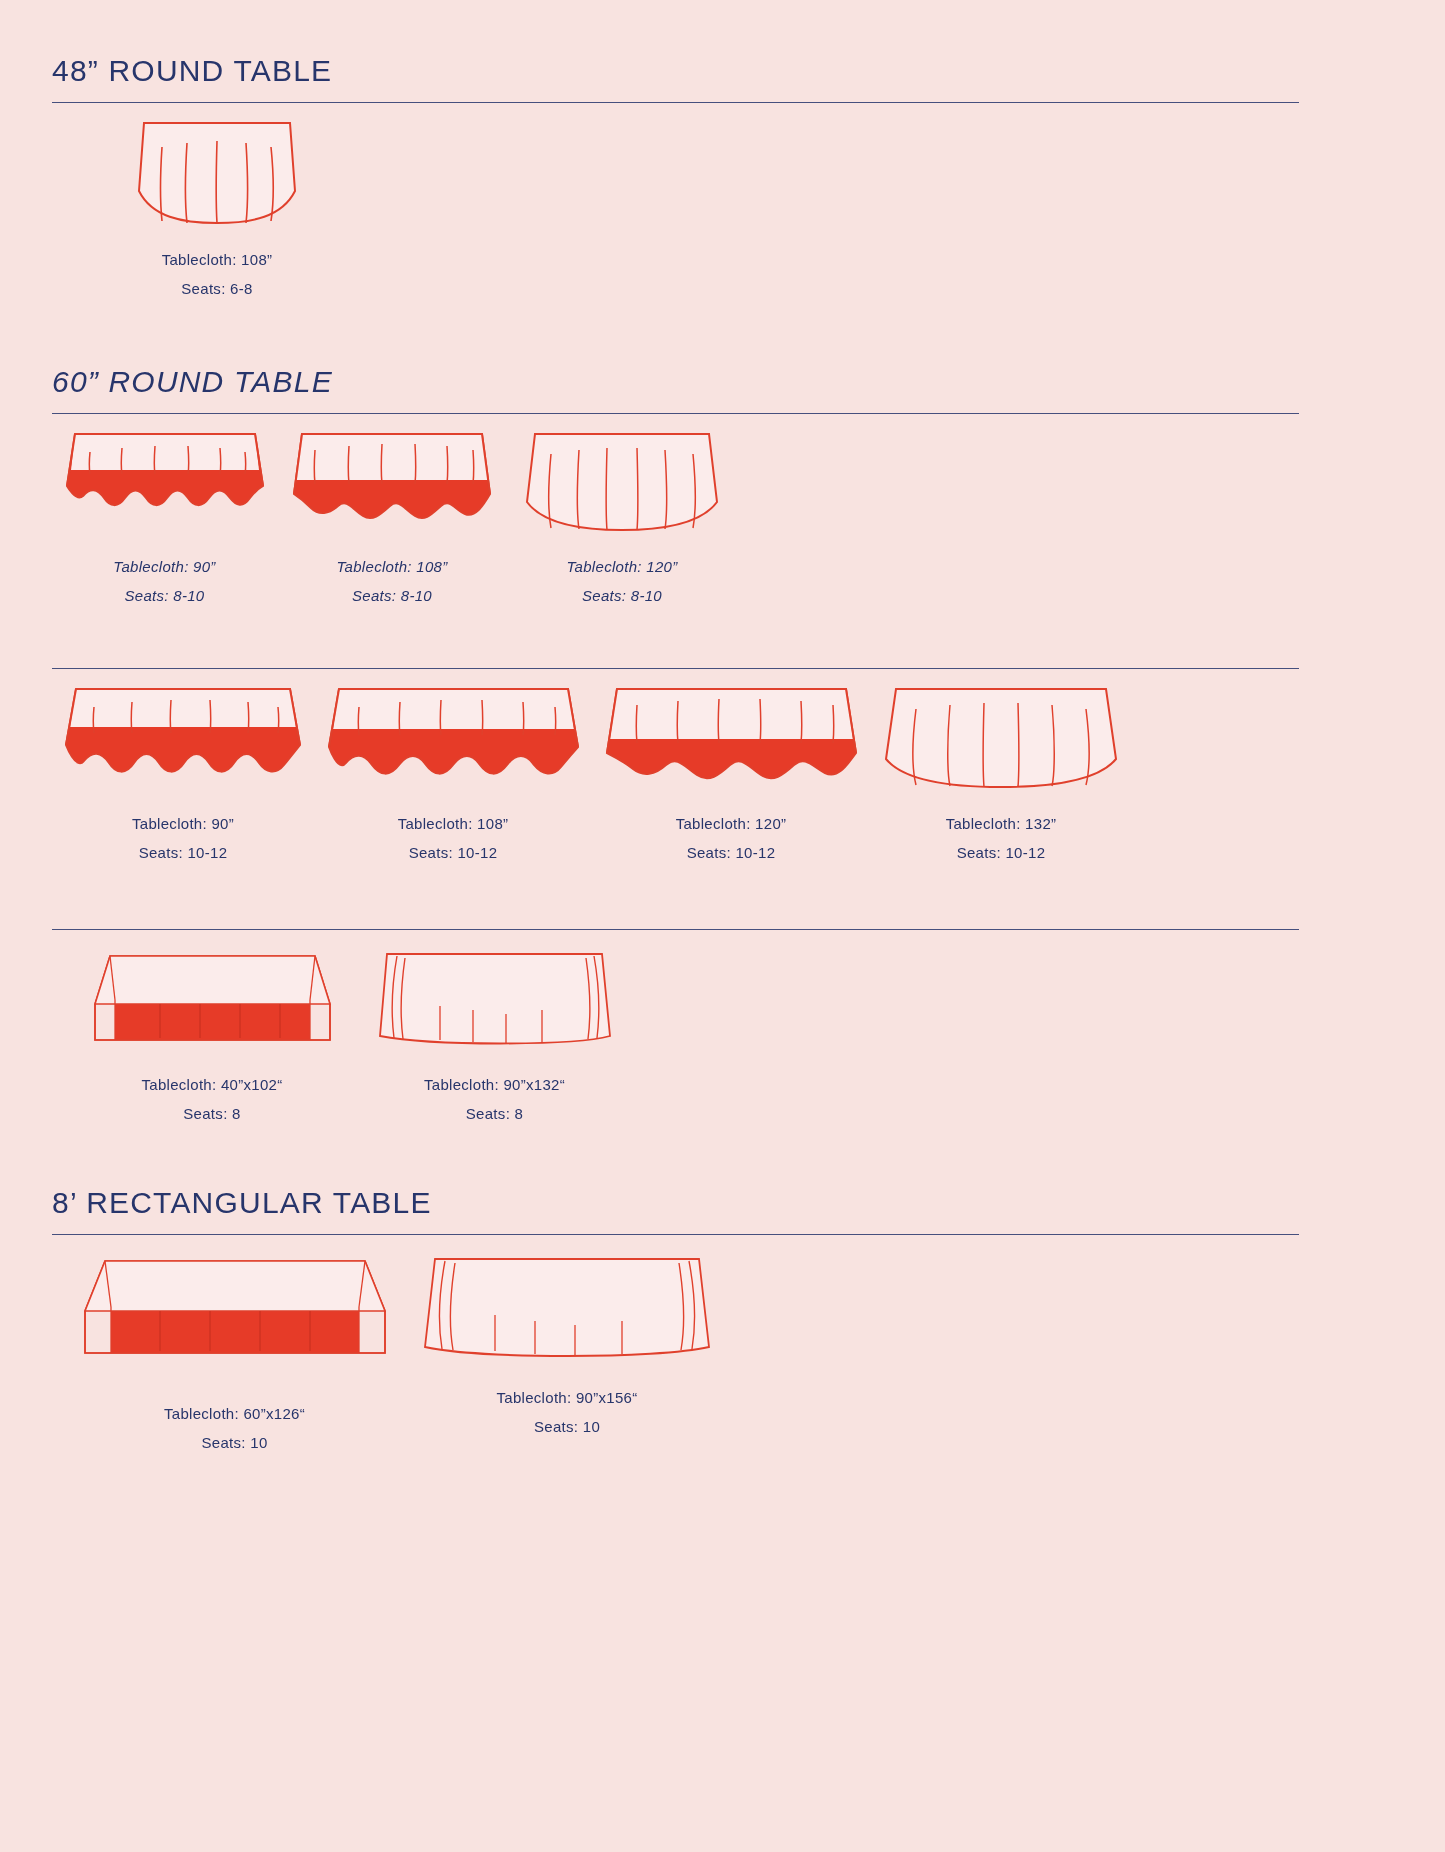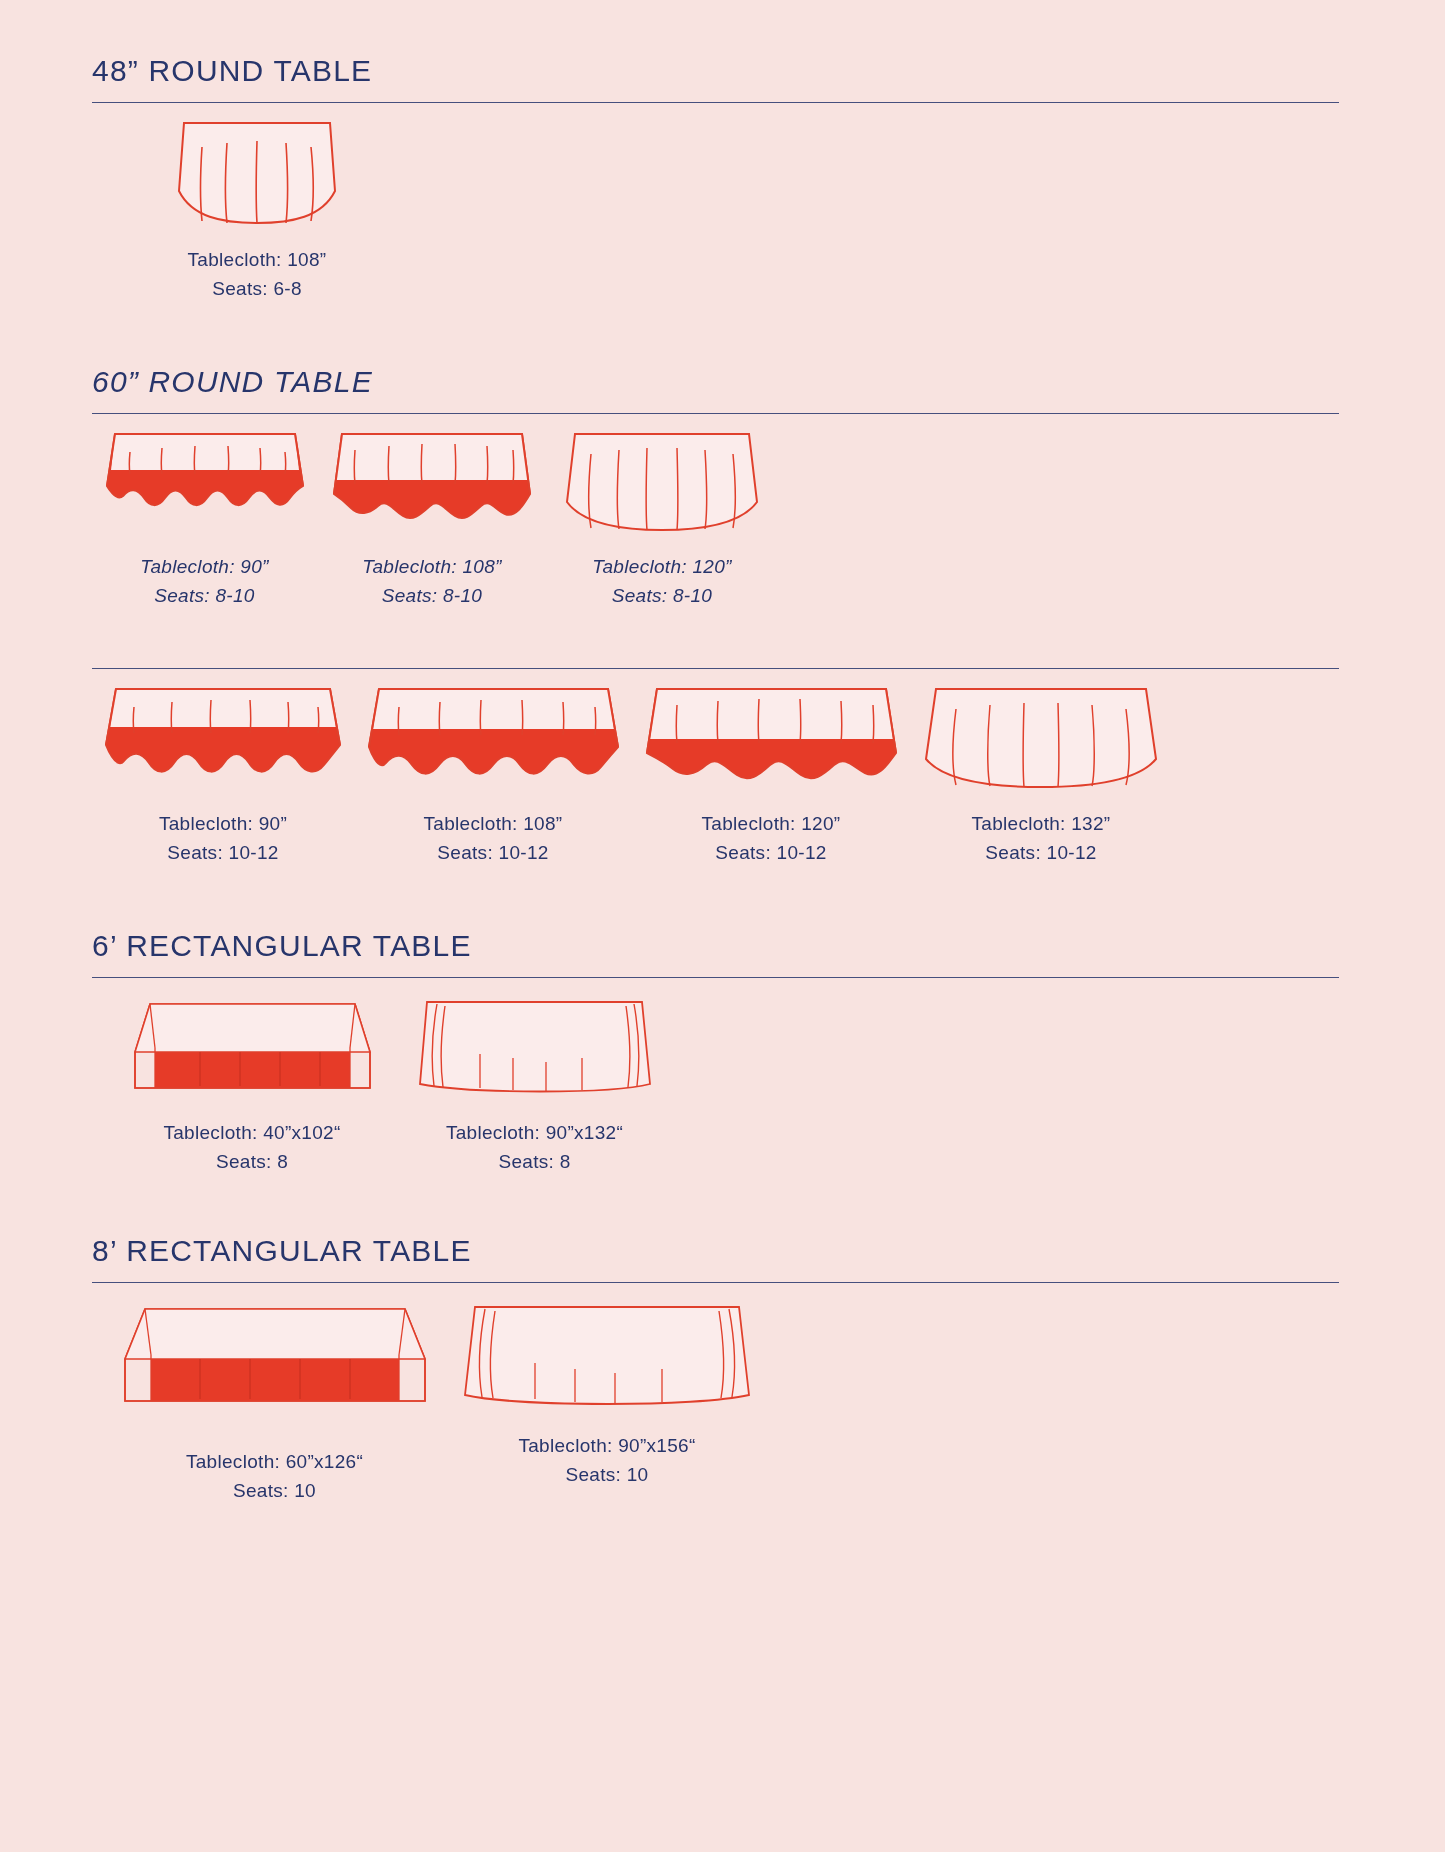--- a/index.html
+++ b/index.html
@@ -12,21 +12,21 @@
     background: #f8e3e0;
     font-family: "Liberation Sans", sans-serif;
     color: #27356b;
     overflow: hidden;
   }
   .page {
     position: relative;
     width: 1445px;
     height: 1852px;
     box-sizing: border-box;
-    padding: 50px 70px 0 92px;
+    padding: 50px 70px 0 52px;
   }
   .section {
     margin-bottom: 10px;
   }
   .section-title {
     font-size: 30px;
     letter-spacing: 1.2px;
     color: #27356b;
     font-weight: 400;
     padding-bottom: 14px;
@@ -46,21 +46,21 @@
   .item {
     display: flex;
     flex-direction: column;
     align-items: center;
   }
   .art {
     display: block;
   }
   .caption {
     text-align: center;
-    font-size: 19px;
+    font-size: 15px;
     line-height: 29px;
     color: #27356b;
     margin-top: 12px;
     letter-spacing: .3px;
   }
   .caption div { white-space: nowrap; }
 
   
   #sec-48 { margin-top: 4px; }
   #sec-60 { margin-top: 62px; font-style: italic; }
@@ -249,21 +249,20 @@
         <div class="caption">
           <div>Tablecloth: 132”</div>
           <div>Seats: 10-12</div>
         </div>
       </div>
 
     </div>
   </div>
 
   <div class="section" id="sec-6r">
-    <h2 class="section-title">6’ RECTANGULAR TABLE</h2>
     <div class="rule"></div>
     <div class="items">
 
       <div class="item" style="width:320px;">
         <div class="art">
           <svg width="255" height="110" viewBox="0 0 255 110" aria-hidden="true">
             <path d="M25 12 L230 12 L245 60 L245 96 L10 96 L10 60 Z" fill="none" stroke="#e0402c" stroke-width="1.6"></path>
             <rect x="30" y="52" width="195" height="44" fill="#e63b28" stroke="none"></rect>
             <path d="M25 12 L230 12 L245 60 L10 60 Z" fill="#fbeceb" stroke="#e0402c" stroke-width="1.6"></path>
             <path d="M10 60 L10 96 L245 96 L245 60" fill="none" stroke="#e0402c" stroke-width="1.6"></path>

